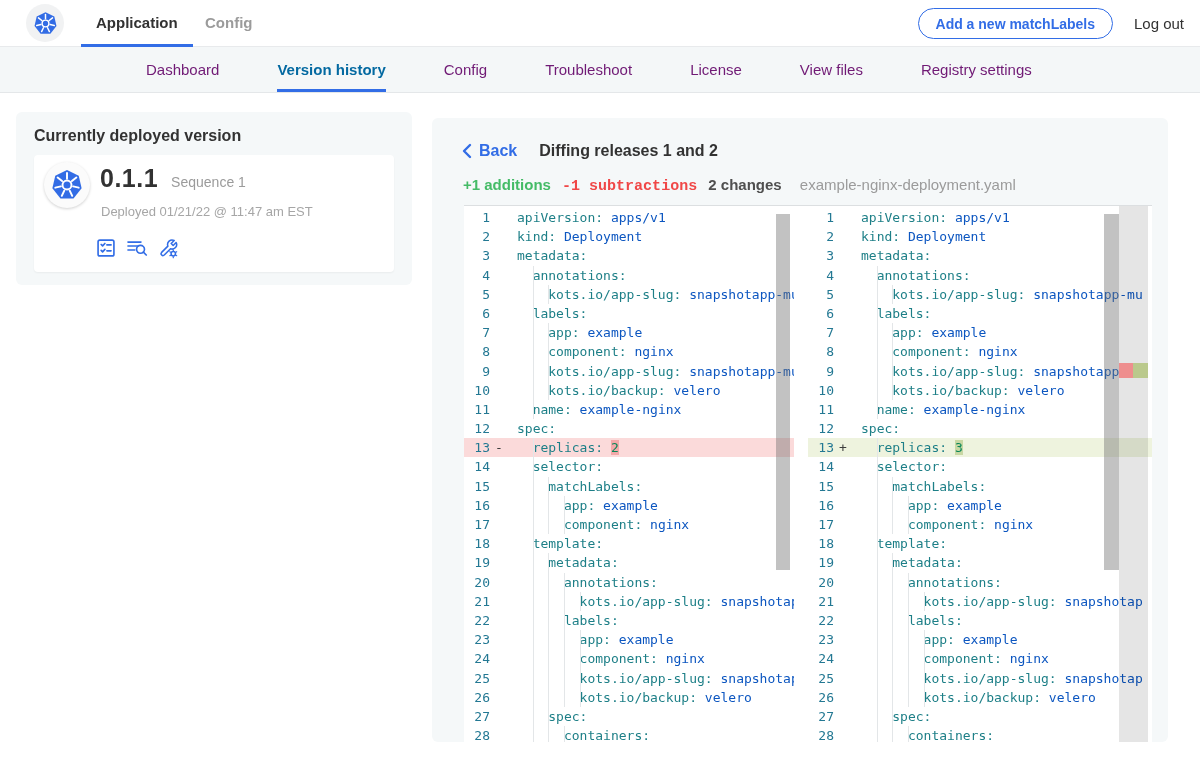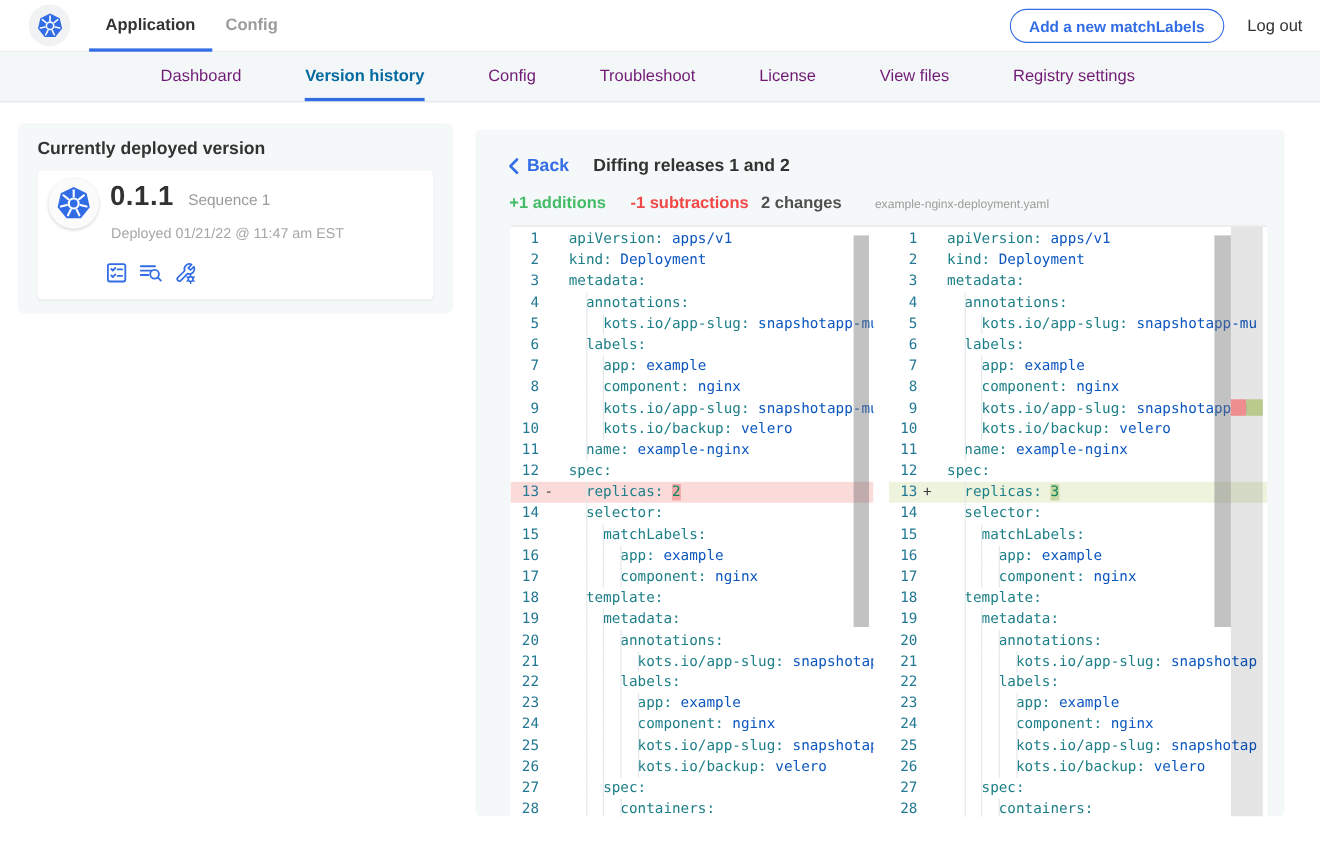--- a/index.html
+++ b/index.html
@@ -50,23 +50,23 @@
 
   
   .diff-card { position:absolute; left:432px; top:118px; width:736px; height:624px;
     background:#f5f8f9; border-radius:6px; }
   .back-row { position:absolute; left:30px; top:24px; display:flex; }
   .back-link { display:flex; align-items:center; gap:7px; color:var(--accent);
     font-size:16px; font-weight:700; cursor:pointer; }
   .diff-title { font-size:16px; font-weight:700; color:#323232; margin-left:22px; }
   .stats-row { position:absolute; left:31px; top:58px; font-size:15px; white-space:nowrap; }
   .stat-add { color:var(--additions); font-weight:700; }
-  .stat-sub { color:var(--subtractions); font-weight:700; margin-left:18px; }
+  .stat-sub { color:var(--subtractions); font-weight:700; margin-left:7px;font-family:Liberation Mono, monospace; }
   .stat-chg { color:#4f4f4f; font-weight:700; margin-left:7px; }
-  .stat-file { color:#9b9b9b; margin-left:26px; font-size:11px; }
+  .stat-file { color:#9b9b9b; margin-left:14px; font-size:15px; }
 
   
   .diff-wrap { position:absolute; left:32px; top:87px; width:688px; height:537px;
     background:#fff; border-top:1px solid #dcdfe1; overflow:hidden; }
   .pane { position:absolute; top:0; height:537px; overflow:hidden; background:#fff; }
   .pane-left  { left:0; width:330px; }
   .pane-right { left:344px; width:344px; }
   .lines { position:absolute; left:0; top:2px; right:0; }
   .crow { display:flex; height:19.2px; line-height:19.2px;
     font-family:"DejaVu Sans Mono", monospace; font-size:13px; white-space:pre; }

